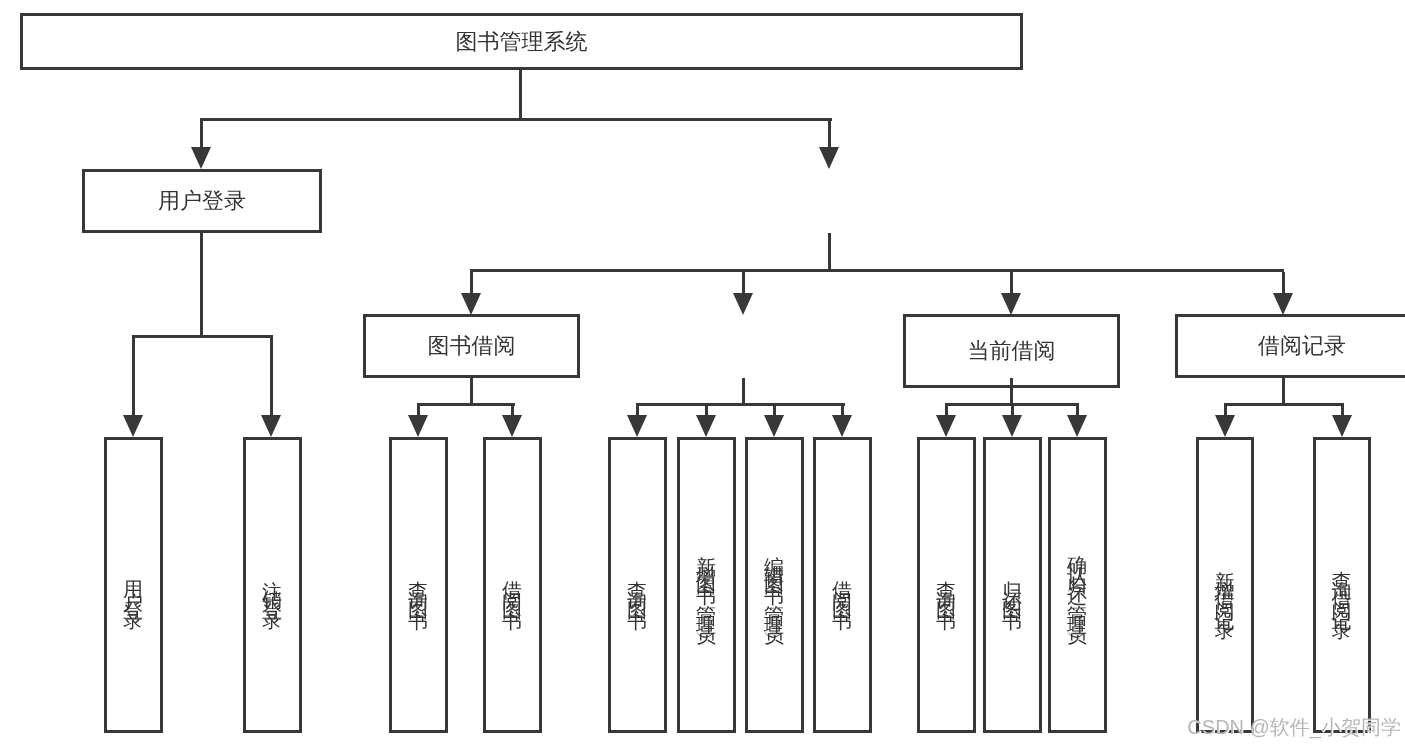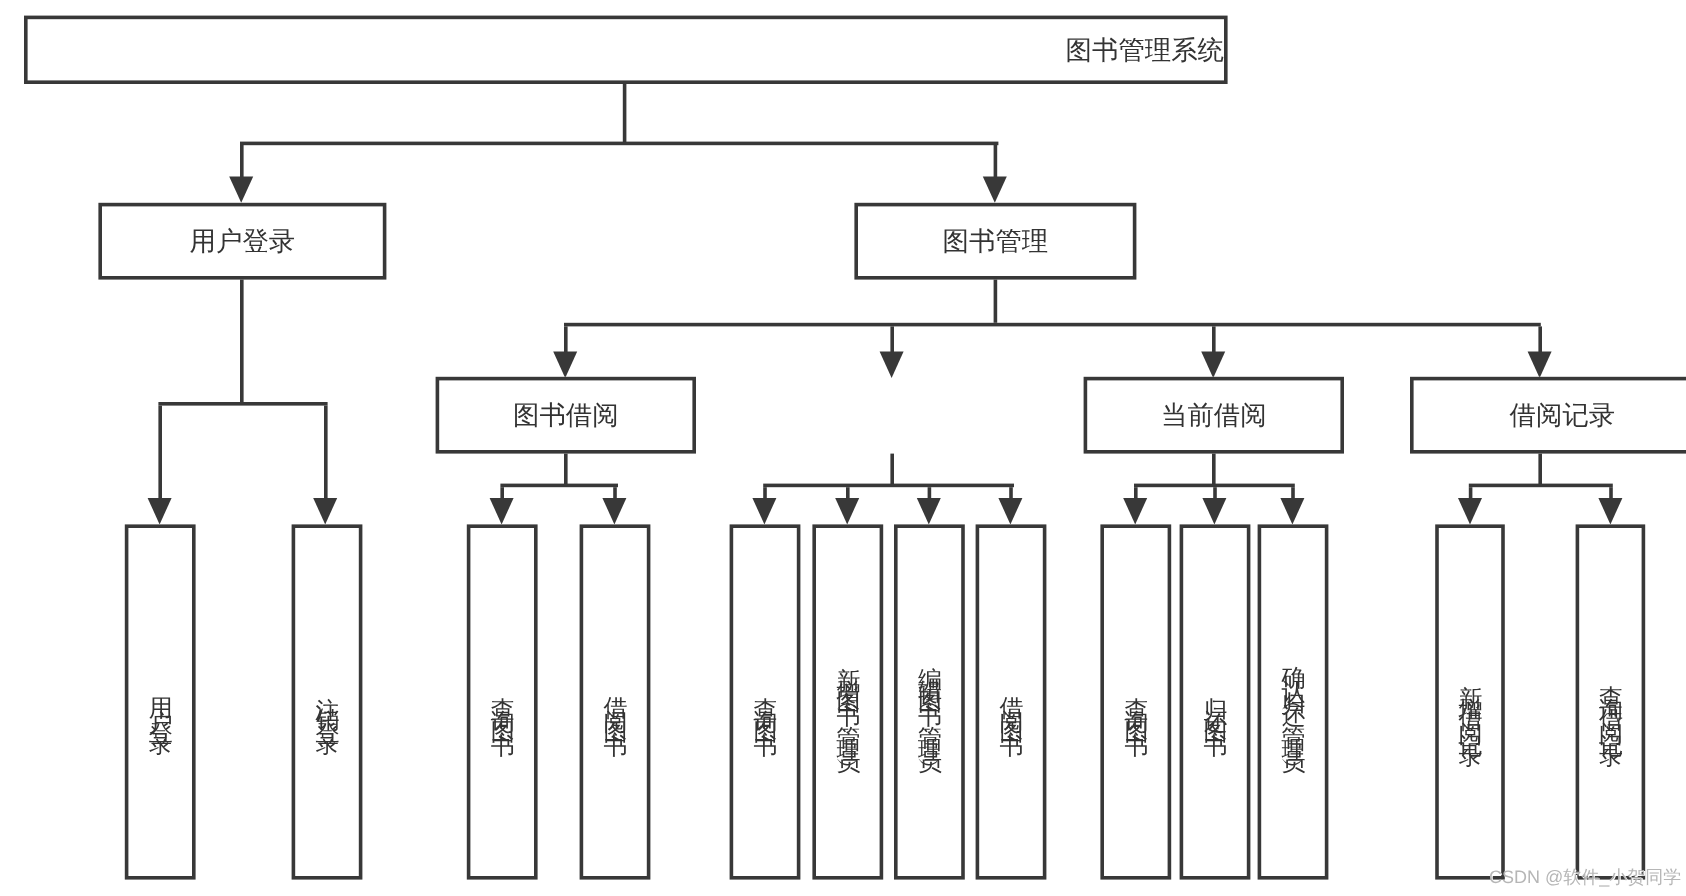--- a/index.html
+++ b/index.html
@@ -17,45 +17,42 @@
     writing-mode:vertical-rl;text-orientation:mixed;
     font-size:20px;letter-spacing:10px;line-height:1.1;white-space:normal;
   }
   .vline,.hline{position:absolute;background:#383838;}
   .arrow{
     position:absolute;width:0;height:0;
     border-left:10px solid transparent;border-right:10px solid transparent;
     border-top:22px solid #383838;
   }
   .watermark{
-    position:absolute;right:4px;bottom:6px;font-size:15px;color:#b6b6b6;
+    position:absolute;right:4px;bottom:6px;font-size:20px;color:#b6b6b6;
     text-shadow:1px 1px 0 #ffffff;white-space:nowrap;
   }
 </style>
 </head>
 <body>
 
 <div class="canvas">
 
-  <div class="box" style="left:20px;top:13px;width:1003px;height:57px;justify-content:flex-end;">
+  <div class="box" style="left:20px;top:13px;width:1003px;height:57px;">
     <span class="lbl">图书管理系统</span>
   </div>
 
   <div class="vline" style="left:519px;top:70px;width:3px;height:49px;"></div>
   <div class="hline" style="left:200px;top:118px;width:632px;height:3px;"></div>
   <div class="vline" style="left:200px;top:120px;width:3px;height:28px;"></div>
   <div class="arrow" style="left:191px;top:147px;"></div>
   <div class="vline" style="left:828px;top:120px;width:3px;height:28px;"></div>
   <div class="arrow" style="left:819px;top:147px;"></div>
 
   <div class="box" style="left:82px;top:169px;width:240px;height:64px;">
     <span class="lbl">用户登录</span>
-  </div>
-  <div class="box" style="left:712px;top:169px;width:235px;height:64px;">
-    <span class="lbl">图书管理</span>
   </div>
 
   <div class="vline" style="left:200px;top:233px;width:3px;height:103px;"></div>
   <div class="hline" style="left:132px;top:335px;width:141px;height:3px;"></div>
   <div class="vline" style="left:132px;top:338px;width:3px;height:78px;"></div>
   <div class="arrow" style="left:123px;top:415px;"></div>
   <div class="vline" style="left:270px;top:338px;width:3px;height:78px;"></div>
   <div class="arrow" style="left:261px;top:415px;"></div>
 
   <div class="vline" style="left:828px;top:233px;width:3px;height:36px;"></div>
@@ -65,21 +62,21 @@
   <div class="vline" style="left:742px;top:272px;width:3px;height:22px;"></div>
   <div class="arrow" style="left:733px;top:293px;"></div>
   <div class="vline" style="left:1010px;top:272px;width:3px;height:22px;"></div>
   <div class="arrow" style="left:1001px;top:293px;"></div>
   <div class="vline" style="left:1282px;top:272px;width:3px;height:22px;"></div>
   <div class="arrow" style="left:1273px;top:293px;"></div>
 
   <div class="box" style="left:363px;top:314px;width:217px;height:64px;">
     <span class="lbl">图书借阅</span>
   </div>
-  <div class="box" style="left:903px;top:314px;width:217px;height:64px;">
+  <div class="box" style="left:903px;top:314px;width:217px;height:74px;">
     <span class="lbl">当前借阅</span>
   </div>
   <div class="box" style="left:1175px;top:314px;width:254px;height:64px;">
     <span class="lbl">借阅记录</span>
   </div>
 
   <div class="vline" style="left:470px;top:378px;width:3px;height:26px;"></div>
   <div class="hline" style="left:417px;top:403px;width:98px;height:3px;"></div>
   <div class="vline" style="left:417px;top:406px;width:3px;height:10px;"></div>
   <div class="arrow" style="left:408px;top:415px;"></div>

